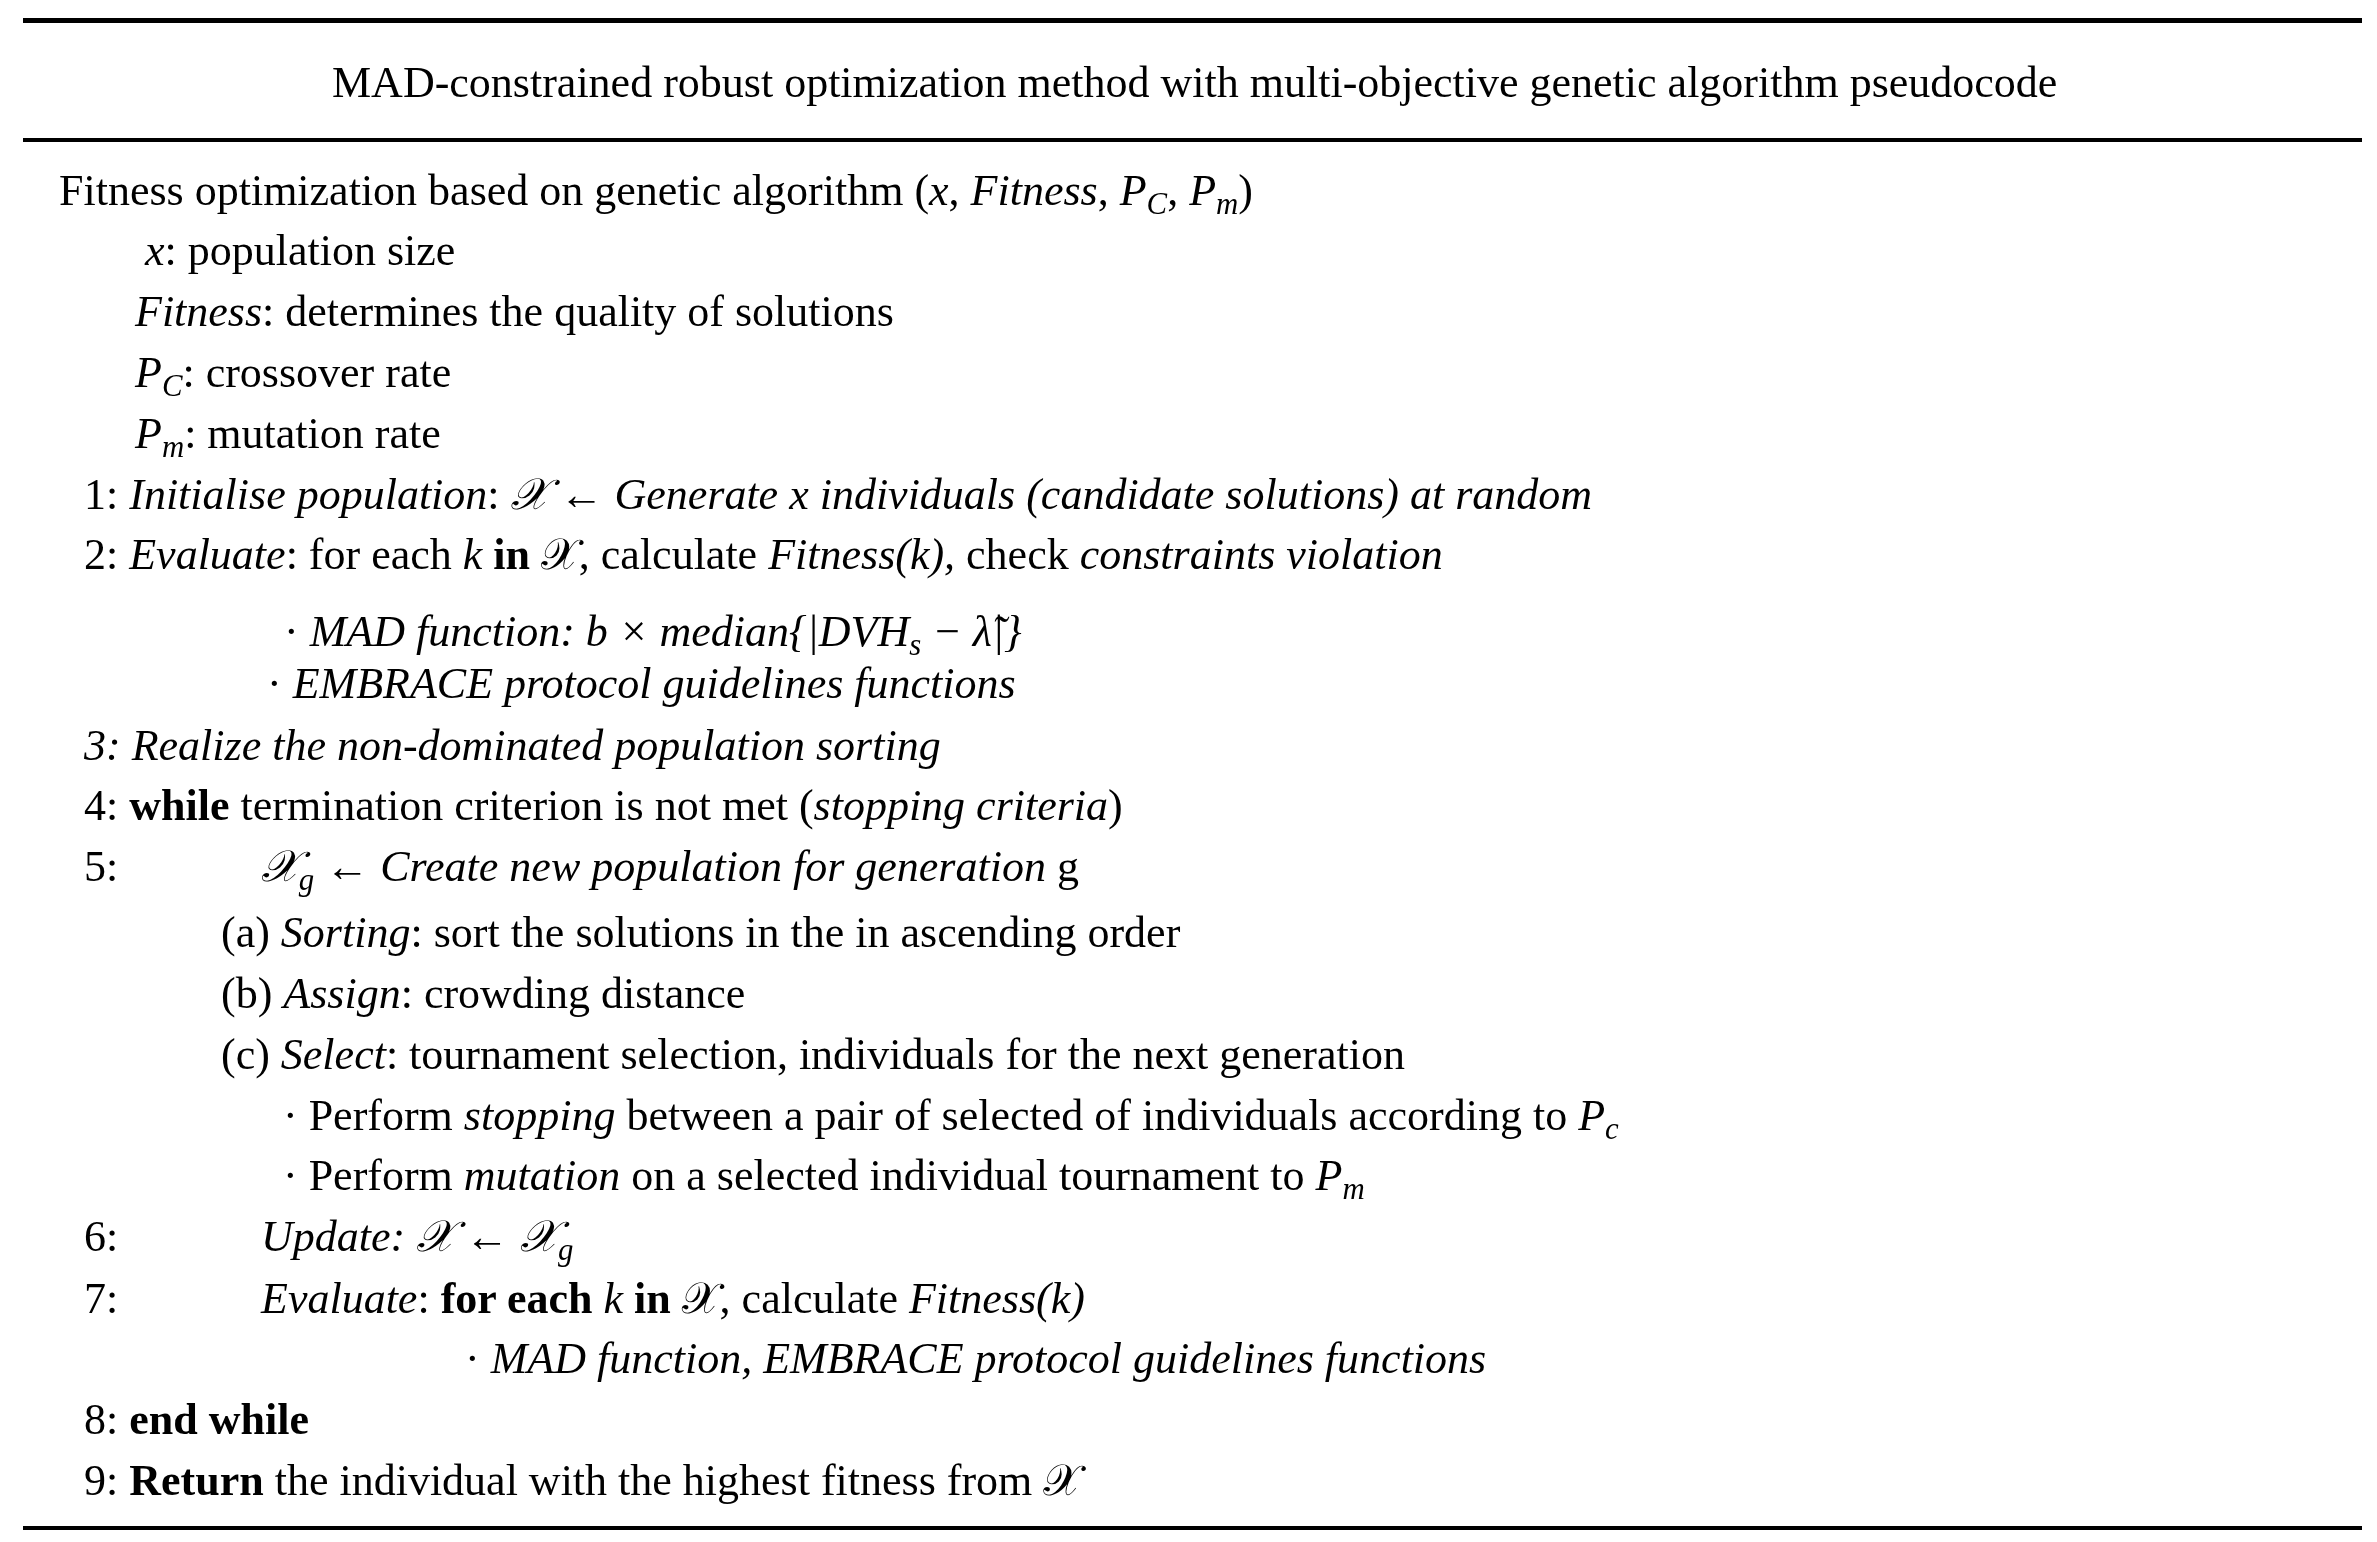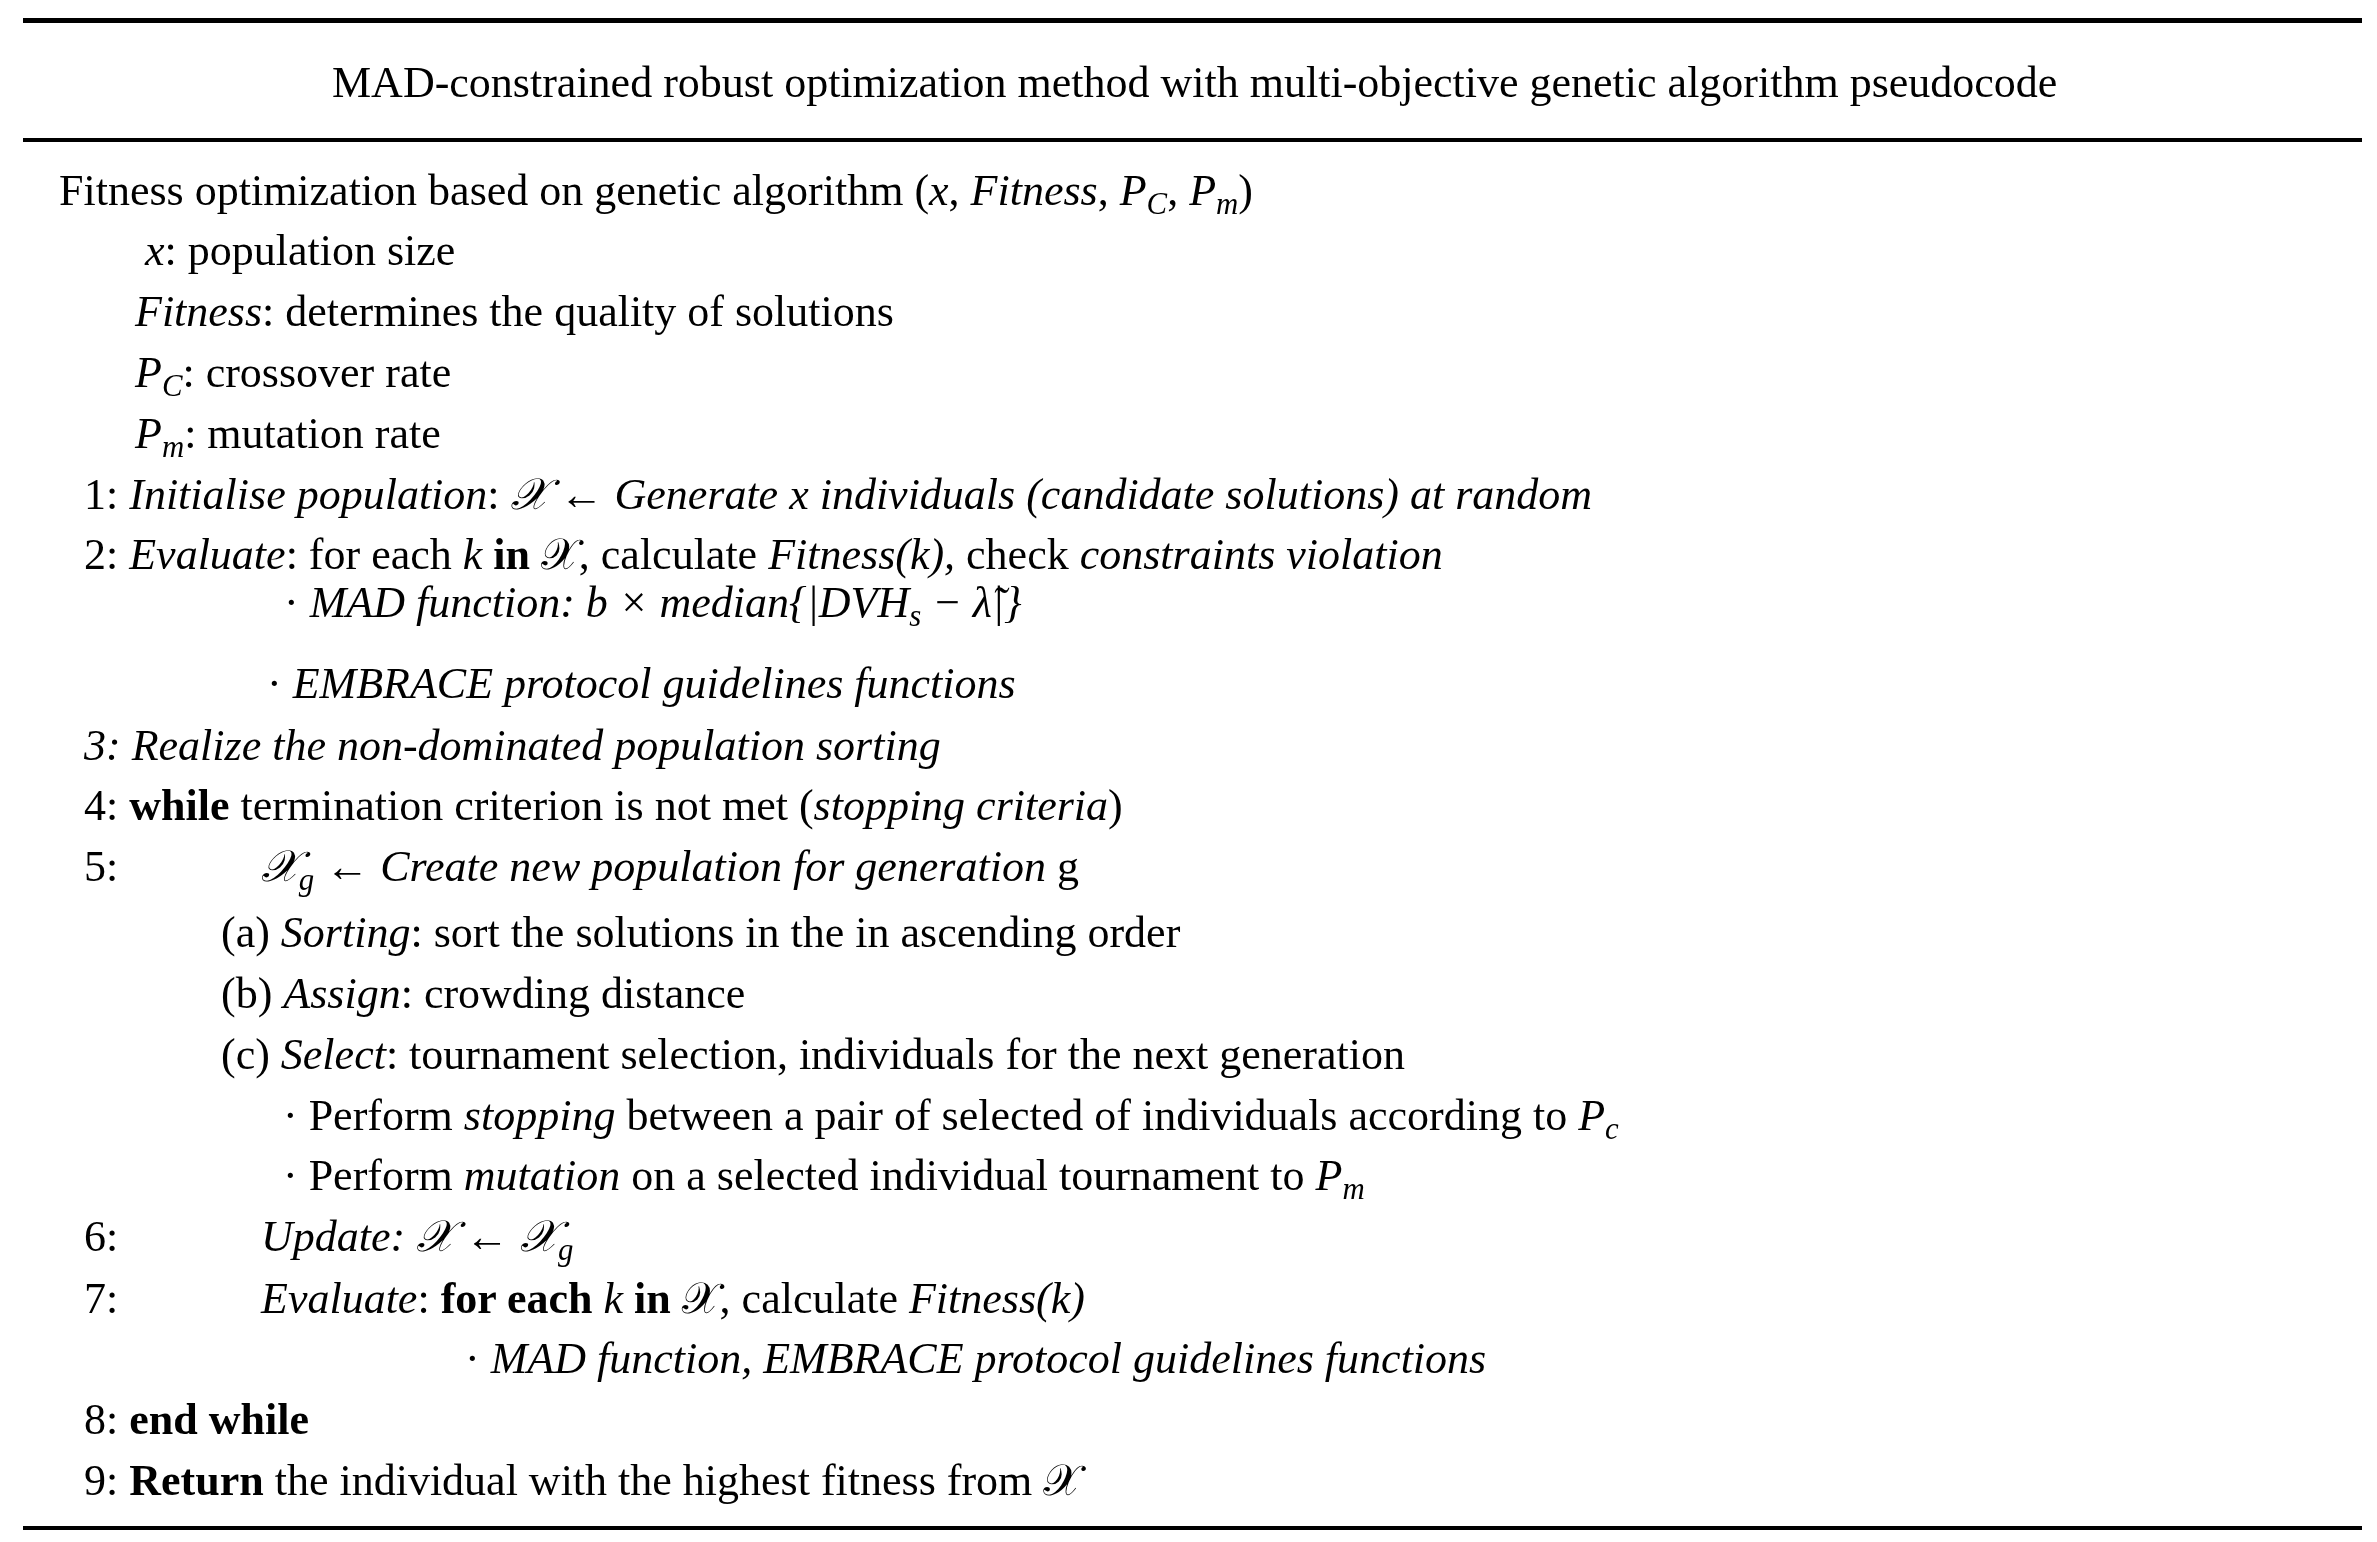--- a/index.html
+++ b/index.html
@@ -51,21 +51,21 @@
   <span class="i">P</span><sub class="i">m</sub><span>: mutation rate</span>
 </div>
 
 <div class="line" style="top:464px; left:84px;">
   <span>1:</span> <span class="i">Initialise population</span><span>: </span><span class="i">𝒳 ← Generate x individuals (candidate solutions) at random</span>
 </div>
 
 <div class="line" style="top:524px; left:84px;">
   <span>2:</span> <span class="i">Evaluate</span><span>: for each </span><span class="i">k</span> <span class="b">in</span> <span>𝒳</span><span>, calculate </span><span class="i">Fitness(k),</span><span> check </span><span class="i">constraints violation</span>
 </div>
-<div class="line" style="top:572px; left:284px;">
+<div class="line" style="top:601px; left:284px;">
   <span>· </span><span class="i">MAD function</span><span class="i">: b × median{|DVH</span><sub class="i">s</sub><span class="i"> − λ̃|}</span>
 </div>
 <div class="line" style="top:653px; left:267px;">
   <span>· </span><span class="i">EMBRACE protocol guidelines functions</span>
 </div>
 
 <div class="line i" style="top:715px; left:84px;">
   <span>3:</span> <span>Realize the non-dominated population sorting</span>
 </div>
 

